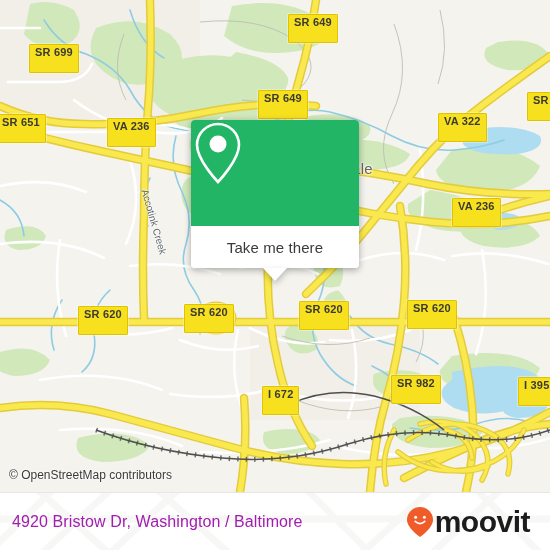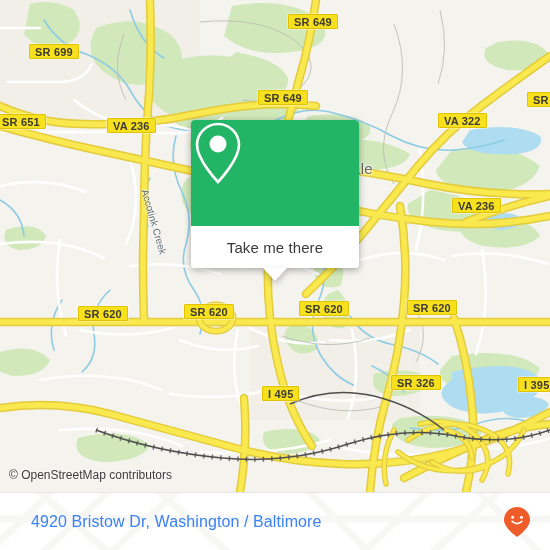--- a/index.html
+++ b/index.html
@@ -8,21 +8,21 @@
 
   #app{position:relative;width:550px;height:550px;overflow:hidden;background:#fff;}
 
   
   #map{position:absolute;left:0;top:0;width:550px;height:492px;overflow:hidden;
        background:#f5f3ee;}
   #map svg{position:absolute;left:0;top:0;display:block;}
 
   
   .shield{position:absolute;background:#f7e11e;border:1.6px solid #e0c200;
-          border-radius:1px;padding:1px 5px 0 5px;
+          border-radius:1px;padding:1px 5px 14px 5px;
           font-size:11px;font-weight:bold;color:#3c3a32;
           letter-spacing:.2px;line-height:12px;white-space:nowrap;
           font-family:"Liberation Sans","DejaVu Sans",sans-serif;
           box-shadow:0 0 0 1px rgba(255,255,255,.35);}
 
   
   .place{position:absolute;color:#6b6b6b;white-space:nowrap;
          font-size:13px;letter-spacing:.3px;
          text-shadow:0 0 3px #fff,0 0 3px #fff,0 0 2px #fff;}
   .place.big{font-size:15px;color:#656565;}
@@ -44,22 +44,22 @@
               filter:drop-shadow(0 3px 3px rgba(0,0,0,.25));}
 
   
   #attrib{position:absolute;left:9px;bottom:10px;font-size:12px;color:#3a3a3a;
           text-shadow:0 0 3px #fff,0 0 3px #fff;}
 
   
   #bar{position:absolute;left:0;top:492px;width:550px;height:58px;
        background:#fff;border-top:1px solid #e6e6e6;overflow:hidden;}
   #bar-wm{position:absolute;left:0;top:0;width:550px;height:58px;opacity:.5;}
-  #addr{position:absolute;left:31px;top:50%;transform:translateY(-50%);
-        font-size:16px;color:#3b82f6;letter-spacing:.1px;white-space:nowrap;}
+  #addr{position:absolute;left:12px;top:50%;transform:translateY(-50%);
+        font-size:16px;color:#a21caf;letter-spacing:.1px;white-space:nowrap;}
   #logo{position:absolute;right:20px;top:50%;transform:translateY(-50%);
         display:flex;align-items:center;gap:2px;}
   #logo-mark{width:26px;height:30px;flex:0 0 auto;}
   #logo-text{font-size:30px;font-weight:bold;color:#1c1c1c;letter-spacing:-.5px;
              line-height:30px;}
 </style>
 </head>
 <body>
 
 <div id="app">
@@ -248,22 +248,22 @@
       <div class="shield" style="left:258px;top:90px">SR 649</div>
       <div class="shield" style="left:438px;top:113px">VA 322</div>
       <div class="shield" style="left:-4px;top:114px">SR 651</div>
       <div class="shield" style="left:107px;top:118px">VA 236</div>
       <div class="shield" style="left:527px;top:92px">SR 6</div>
       <div class="shield" style="left:452px;top:198px">VA 236</div>
       <div class="shield" style="left:78px;top:306px">SR 620</div>
       <div class="shield" style="left:184px;top:304px">SR 620</div>
       <div class="shield" style="left:299px;top:301px">SR 620</div>
       <div class="shield" style="left:407px;top:300px">SR 620</div>
-      <div class="shield" style="left:262px;top:386px">I 495</div>
-      <div class="shield" style="left:391px;top:375px">SR 326</div>
+      <div class="shield" style="left:262px;top:386px">I 672</div>
+      <div class="shield" style="left:391px;top:375px">SR 982</div>
       <div class="shield" style="left:518px;top:377px">I 395</div>
     </div>
 
     <div class="place big" style="left:352px;top:160px">ale</div>
 
     <div class="creek" style="left:150px;top:188px;transform:rotate(74deg);transform-origin:left top">Accotink Creek</div>
 
     <div id="card">
       <div id="card-top">
         <svg width="54" height="66" viewBox="0 0 54 66">
@@ -294,16 +294,17 @@
       </g>
     </svg>
     <div id="addr">4920 Bristow Dr, Washington / Baltimore</div>
     <div id="logo">
       <svg id="logo-mark" viewBox="0 0 26 30">
         <path d="M13 0 C5.8 0 0 5.8 0 13 C0 21 13 30 13 30 C13 30 26 21 26 13 C26 5.8 20.2 0 13 0 Z" fill="#ef5b29"></path>
         <circle cx="8.6" cy="10.2" r="1.5" fill="#fff"></circle>
         <circle cx="17.4" cy="10.2" r="1.5" fill="#fff"></circle>
         <path d="M8.2 14.4 q4.8 4.4 9.6 0" fill="none" stroke="#fff" stroke-width="1.7" stroke-linecap="round"></path>
       </svg>
+      <div id="logo-text">moovit</div>
     </div>
   </div>
 
 </div>
 
 </body></html>

